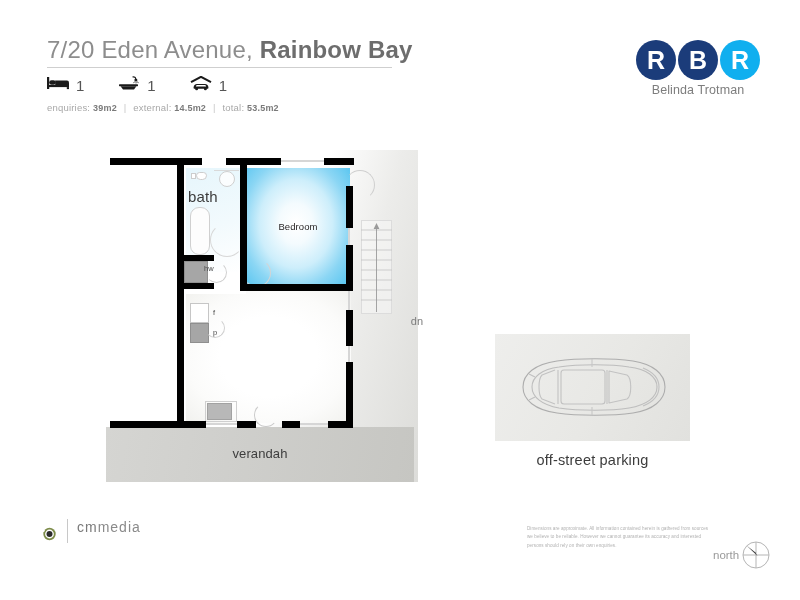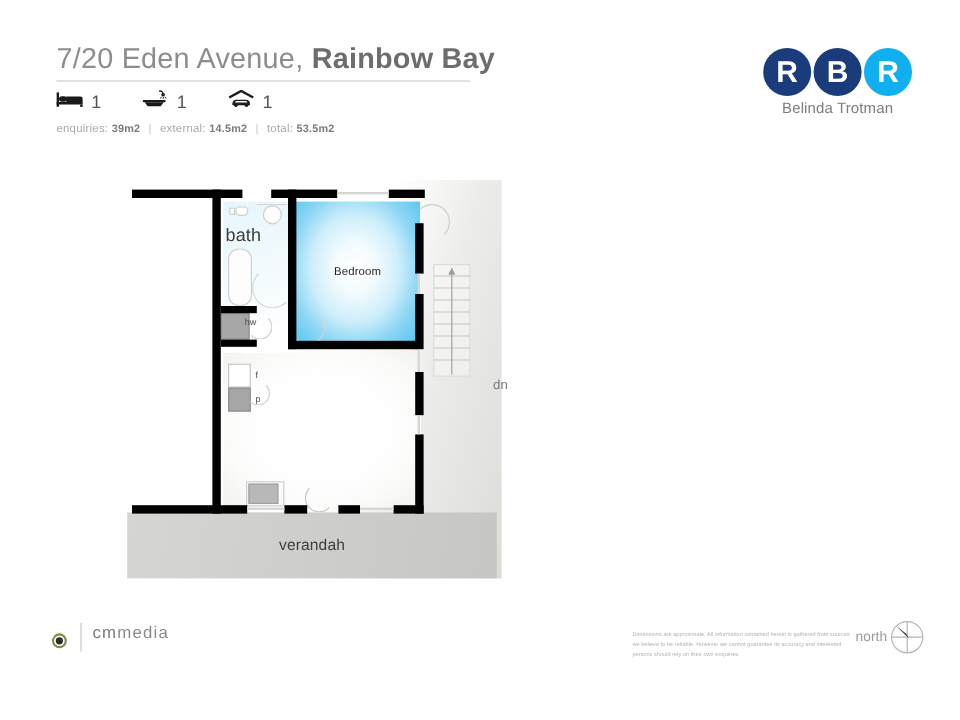--- a/index.html
+++ b/index.html
@@ -106,21 +106,21 @@
   #cm-mark { width: 30px; height: 30px; position: relative; }
   #cm-divider { width: 1px; height: 24px; background: #c8c8c8; margin: 0 9px 0 7px; }
   #cm-text { font-size: 14px; color: #8a8a8a; letter-spacing: 1px; }
   #cm-text .cm-strong { color: #7a7a7a; }
 
   #disclaimer {
     position: absolute; left: 527px; top: 525px; width: 183px;
     font-size: 4.6px; line-height: 1.85; color: #b2b2b2; text-align: left;
     letter-spacing: 0.05px;
   }
-  #north { position: absolute; left: 713px; top: 515px; display: flex; align-items: center; }
+  #north { position: absolute; left: 713px; top: 539px; display: flex; align-items: center; }
   #north-label { font-size: 11.5px; color: #9a9a9a; margin-right: 1px; }
 </style>
 </head>
 <body>
 
 <div id="page">
 
   <div id="header">
     <div id="title-line">
       <span>7/20 Eden Avenue, </span><span class="bold">Rainbow Bay</span>
@@ -294,20 +294,40 @@
     <div class="wall" style="left:222px; top:271px; width:25px; height:7px;"></div>
 
     <div class="thin-line" style="left:242px; top:78px; width:2px; height:17px;"></div>
     <div class="thin-line" style="left:242px; top:141px; width:2px; height:19px;"></div>
     <div class="thin-line" style="left:242px; top:196px; width:2px; height:16px;"></div>
     <div class="thin-line" style="left:175px; top:10px; width:43px; height:2px;"></div>
     <div class="thin-line" style="left:100px; top:273px; width:31px; height:2px;"></div>
     <div class="thin-line" style="left:194px; top:273px; width:28px; height:2px;"></div>
   </div>
 
+  <div id="carpark">
+    <div id="carpark-box">
+      <svg width="195" height="107" viewBox="0 0 195 107">
+        <g fill="none" stroke="#adadad" stroke-width="1.1" stroke-linejoin="round">
+          <path d="M28 53 C28 40 40 30 62 27 C82 24 118 24 138 27 C158 30 170 40 170 53 C170 66 158 76 138 79 C118 82 82 82 62 79 C40 76 28 66 28 53 Z"></path>
+          <path d="M37 53 C37 43 47 35 64 33 C84 30 116 30 134 33 C152 35 162 43 162 53 C162 63 152 71 134 74 C116 77 84 77 64 74 C47 71 37 63 37 53 Z" stroke="#bdbdbd"></path>
+          <rect x="66" y="36" width="44" height="34" rx="3" stroke="#c2c2c2"></rect>
+          <path d="M114 37 L132 41 C137 44 137 62 132 65 L114 69 Z" stroke="#c2c2c2"></path>
+          <path d="M60 36 L47 41 C43 45 43 61 47 65 L60 70" stroke="#c2c2c2"></path>
+          <line x1="112" y1="36" x2="112" y2="70" stroke="#c2c2c2"></line>
+          <line x1="63" y1="36" x2="63" y2="70" stroke="#c2c2c2"></line>
+          <path d="M148 34 C158 38 164 45 164 53 C164 61 158 68 148 72" stroke="#c0c0c0"></path>
+          <path d="M34 40 L40 43 M34 66 L40 63" stroke="#c0c0c0"></path>
+          <line x1="97" y1="25" x2="97" y2="33" stroke="#c6c6c6"></line>
+          <line x1="97" y1="73" x2="97" y2="81" stroke="#c6c6c6"></line>
+        </g>
+      </svg>
+    </div>
+    <div id="carpark-label">off-street parking</div>
+  </div>
 
   <div id="cm-logo">
     <div id="cm-mark">
       <svg width="30" height="30" viewBox="0 0 30 30">
         <path d="M15 1 A14 14 0 1 0 15 29 A14 14 0 0 1 15 1 Z" fill="#7d8c4a"></path>
         <path d="M21 4 A11.5 11.5 0 0 1 21 26 A11.5 11.5 0 0 0 21 4 Z" fill="#7d8c4a"></path>
         <circle cx="19.5" cy="15" r="6.2" fill="#7d8c4a"></circle>
         <circle cx="19.5" cy="15" r="4.4" fill="#ffffff"></circle>
         <circle cx="19.5" cy="15" r="3.0" fill="#2b2b2b"></circle>
         <circle cx="13.2" cy="11.4" r="1.5" fill="#ffffff"></circle>

